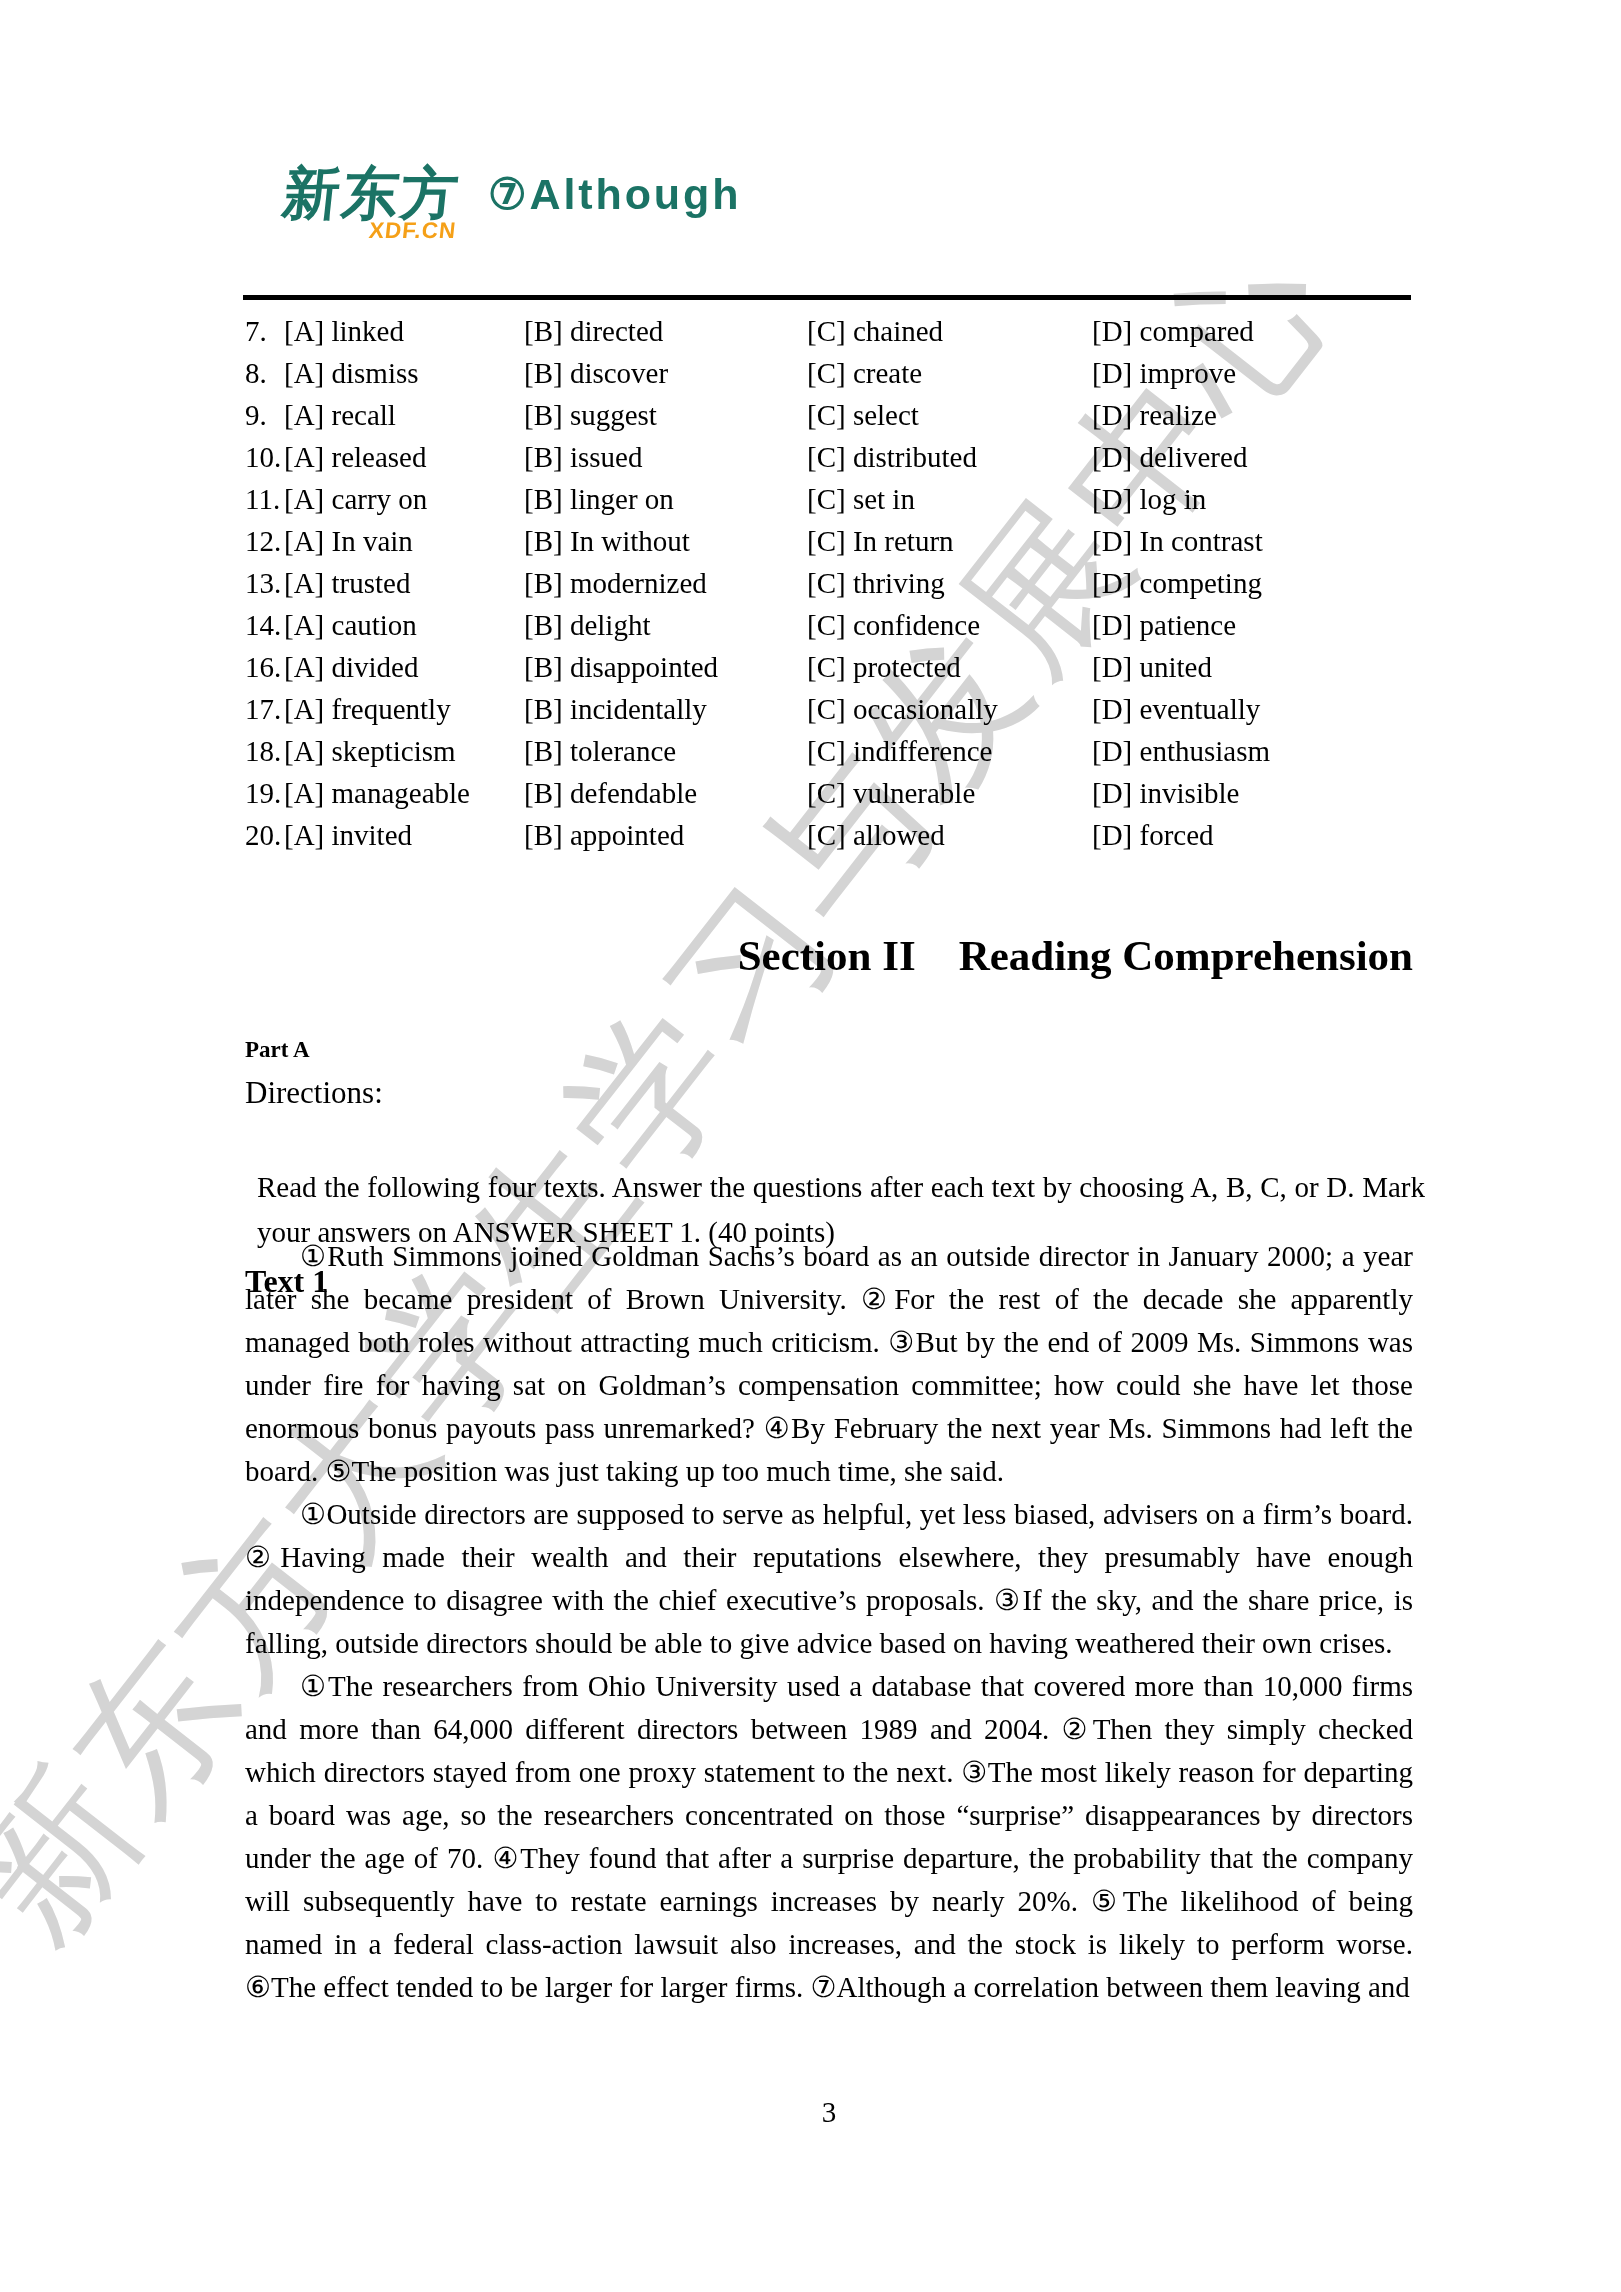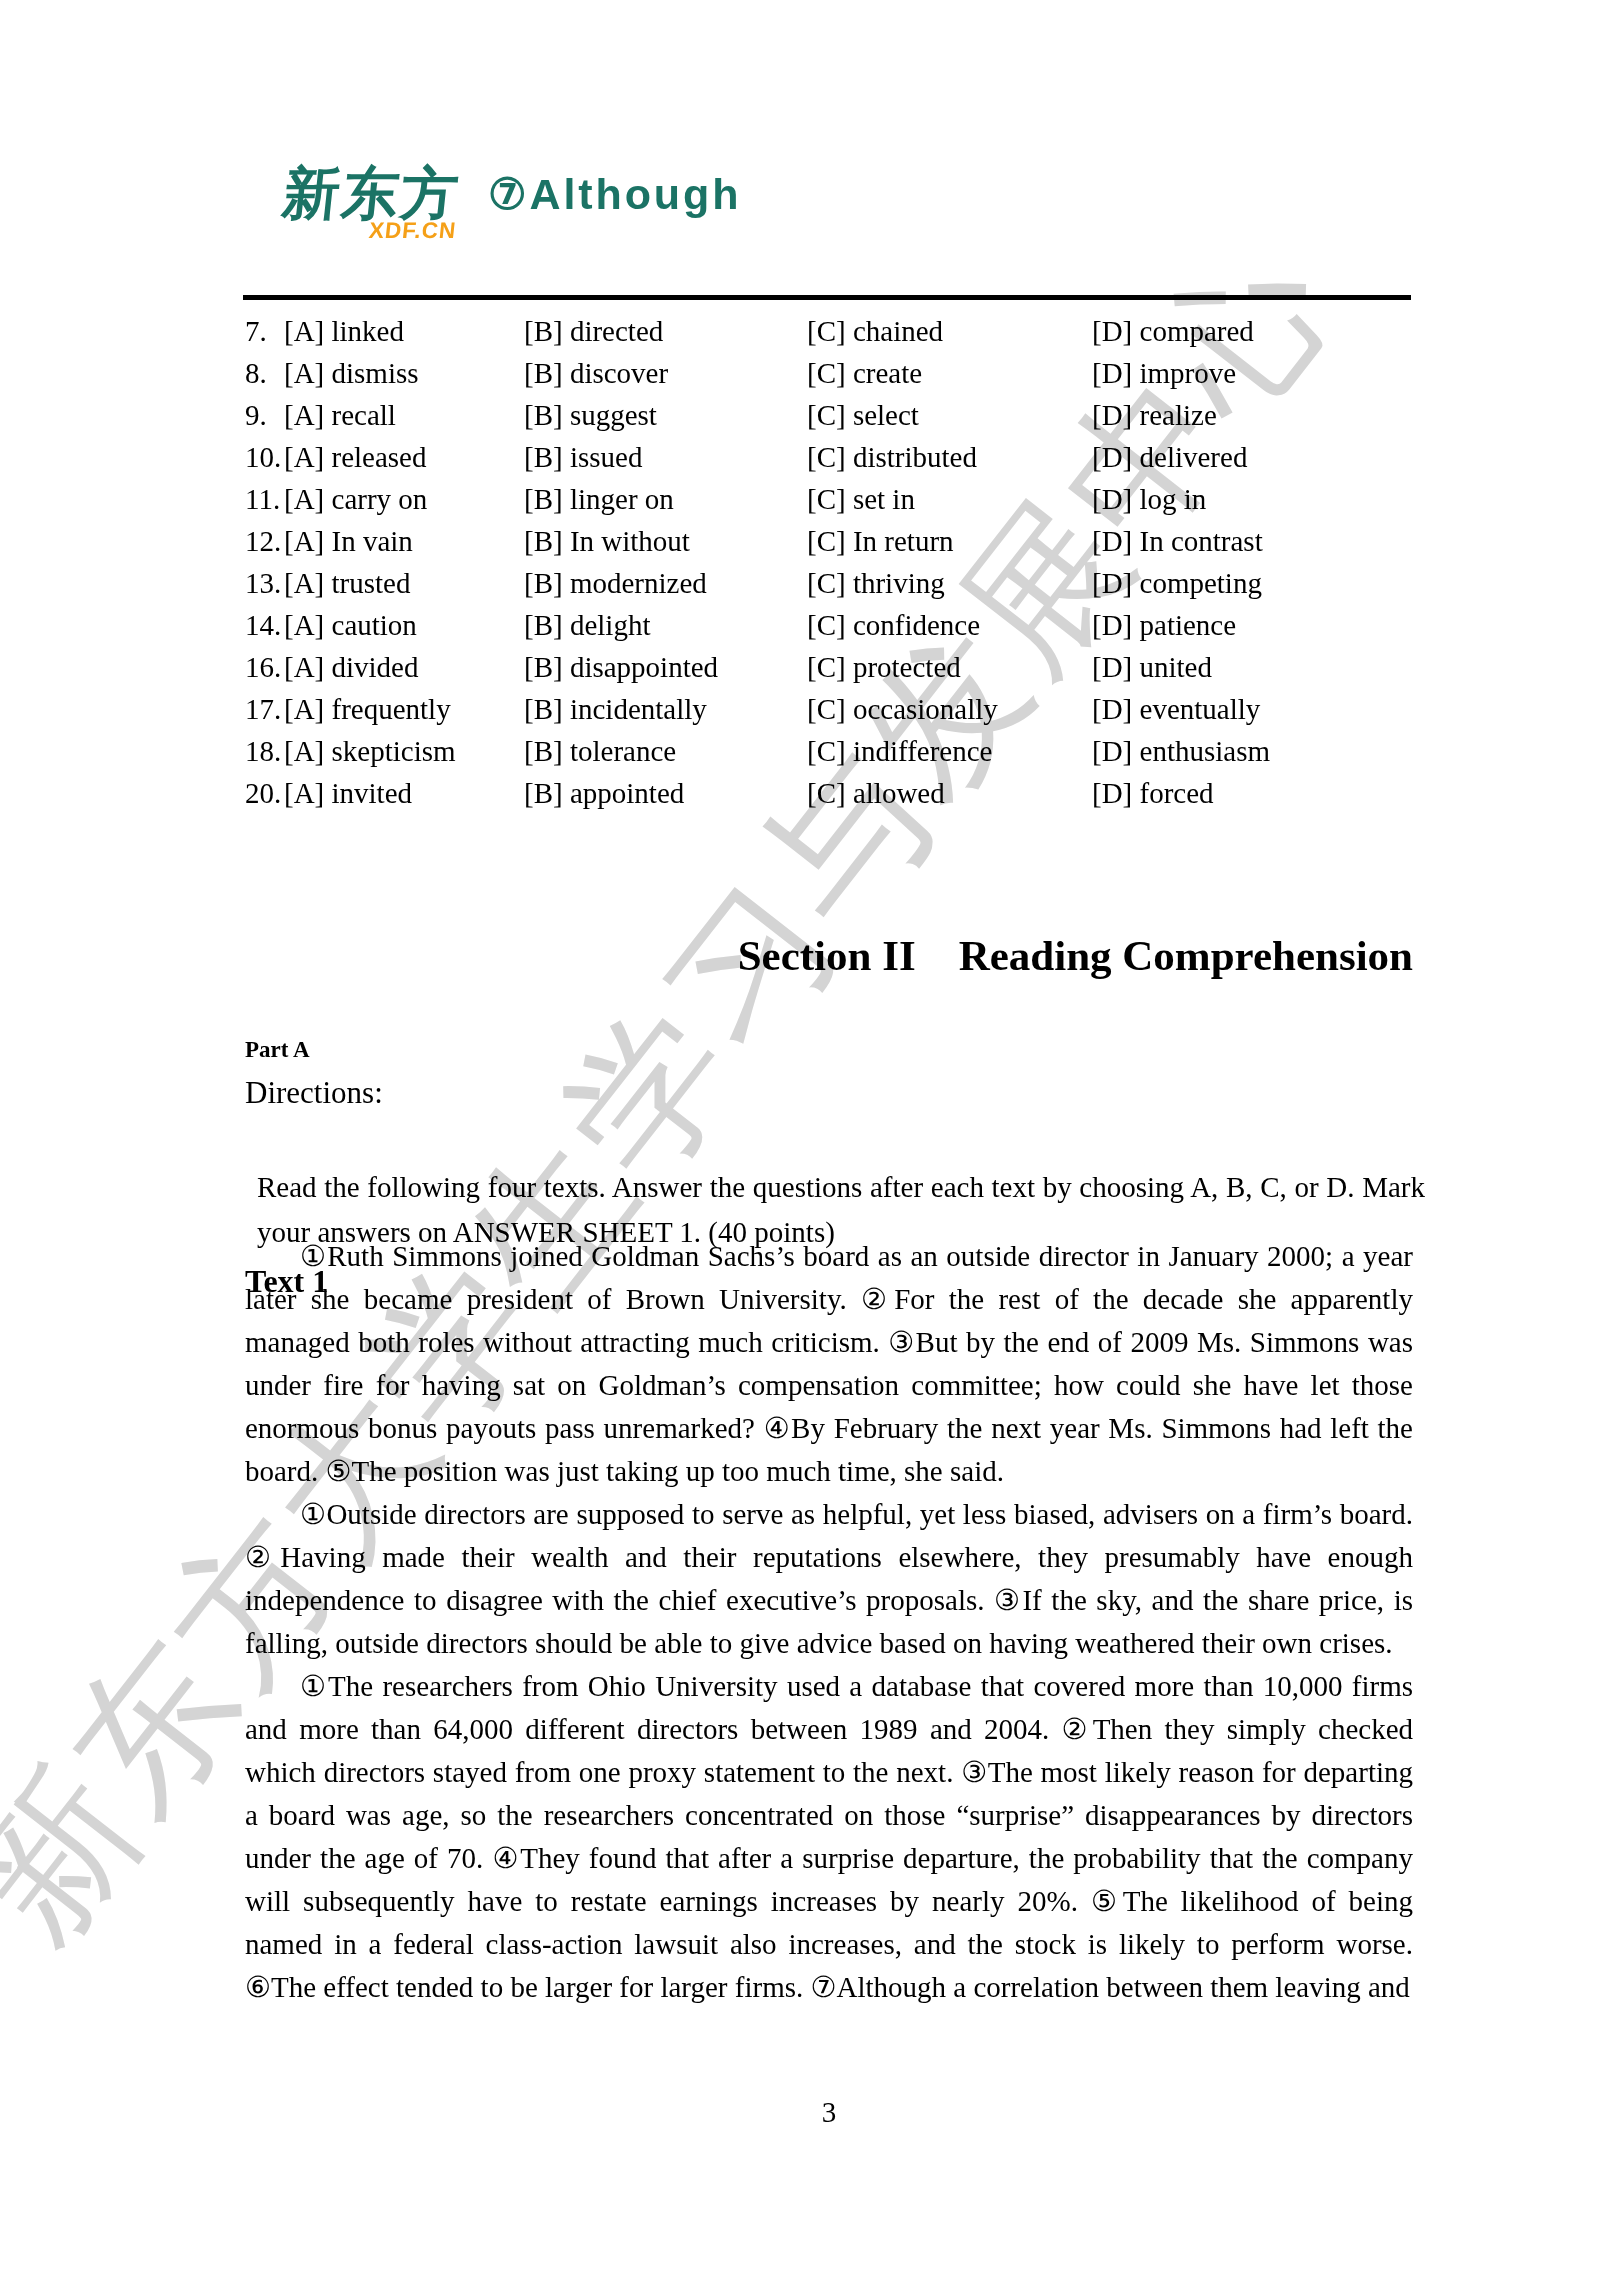--- a/index.html
+++ b/index.html
@@ -162,20 +162,27 @@
       <span>[D] eventually</span>
     </div>
     <div class="opt-row">
       <span>18.</span>
       <span>[A] skepticism</span>
       <span>[B] tolerance</span>
       <span>[C] indifference</span>
       <span>[D] enthusiasm</span>
     </div>
     <div class="opt-row">
+      <span>19.</span>
+      <span>[A] manageable</span>
+      <span>[B] defendable</span>
+      <span>[C] vulnerable</span>
+      <span>[D] invisible</span>
+    </div>
+    <div class="opt-row">
       <span>20.</span>
       <span>[A] invited</span>
       <span>[B] appointed</span>
       <span>[C] allowed</span>
       <span>[D] forced</span>
     </div>
   </main>
 
   <h1 class="layer section-title">Section II    Reading Comprehension</h1>
   <div class="layer part-label">Part A</div>

